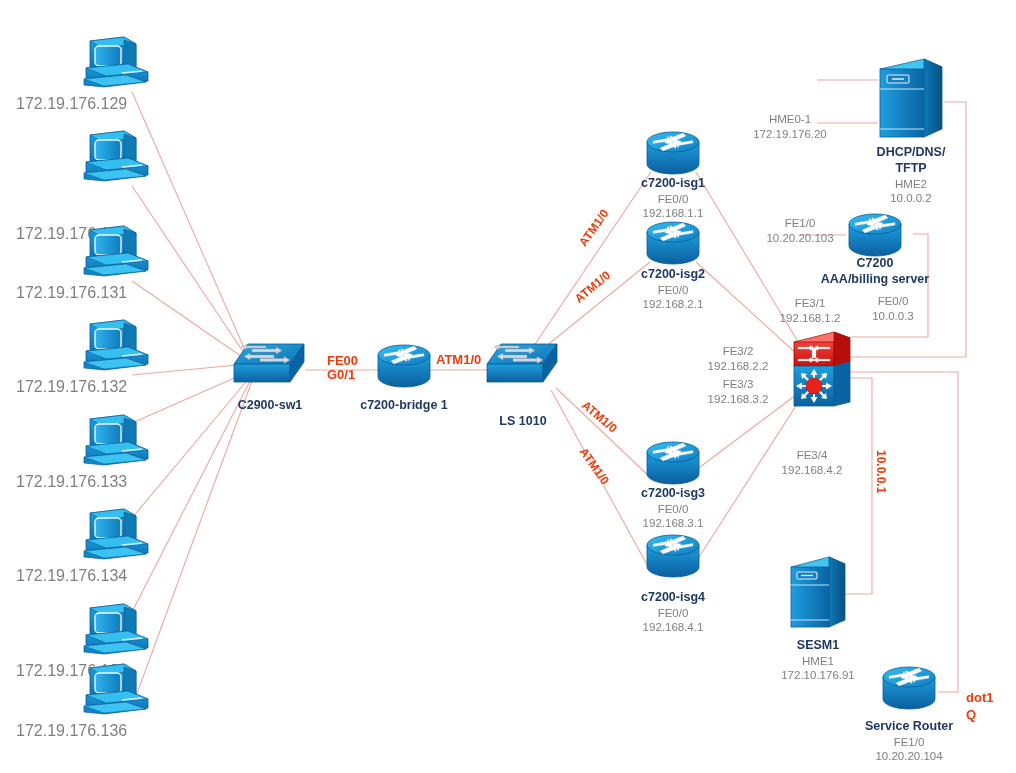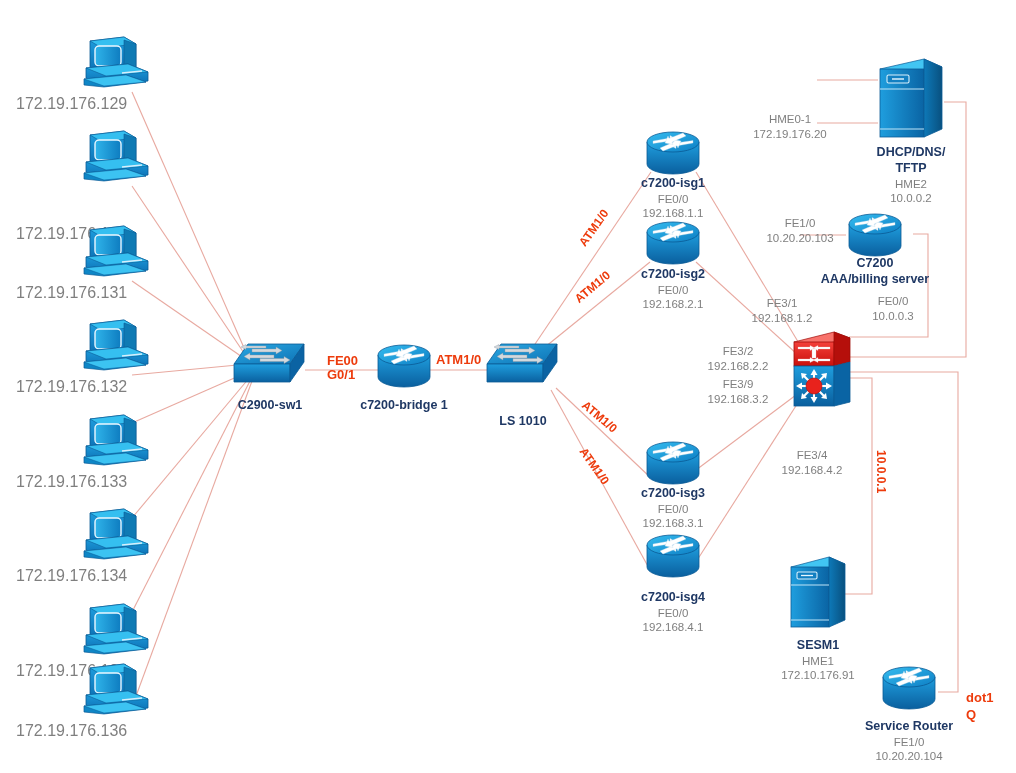--- a/index.html
+++ b/index.html
@@ -439,30 +439,30 @@
         <polygon points="40,58 34,54.5 34,61.5"></polygon>
         <polygon points="9,45 15,46 10,51"></polygon>
         <polygon points="35,71 29,70 34,65"></polygon>
         <polygon points="35,45 34,51 29,46"></polygon>
         <polygon points="9,71 10,65 15,70"></polygon>
       </g>
       <circle cx="22" cy="58" r="8" fill="#e8221c" stroke="#b50f0b" stroke-width="0.6"></circle>
     </svg>
   </div>
 
-  <div class="gray-note" style="left:732px;top:296px;width:100px;">
+  <div class="gray-note" style="left:760px;top:296px;width:100px;">
     <div>FE3/1</div>
     <div>192.168.1.2</div>
   </div>
   <div class="gray-note" style="left:688px;top:344px;width:100px;">
     <div>FE3/2</div>
     <div>192.168.2.2</div>
   </div>
   <div class="gray-note" style="left:688px;top:377px;width:100px;">
-    <div>FE3/9</div>
+    <div>FE3/3</div>
     <div>192.168.3.2</div>
   </div>
   <div class="gray-note" style="left:762px;top:448px;width:100px;">
     <div>FE3/4</div>
     <div>192.168.4.2</div>
   </div>
 
   <div class="redrot" style="left:888px;top:450px;transform:rotate(90deg);">10.0.0.1</div>
 
   <div class="node" style="left:787px;top:555px;">

